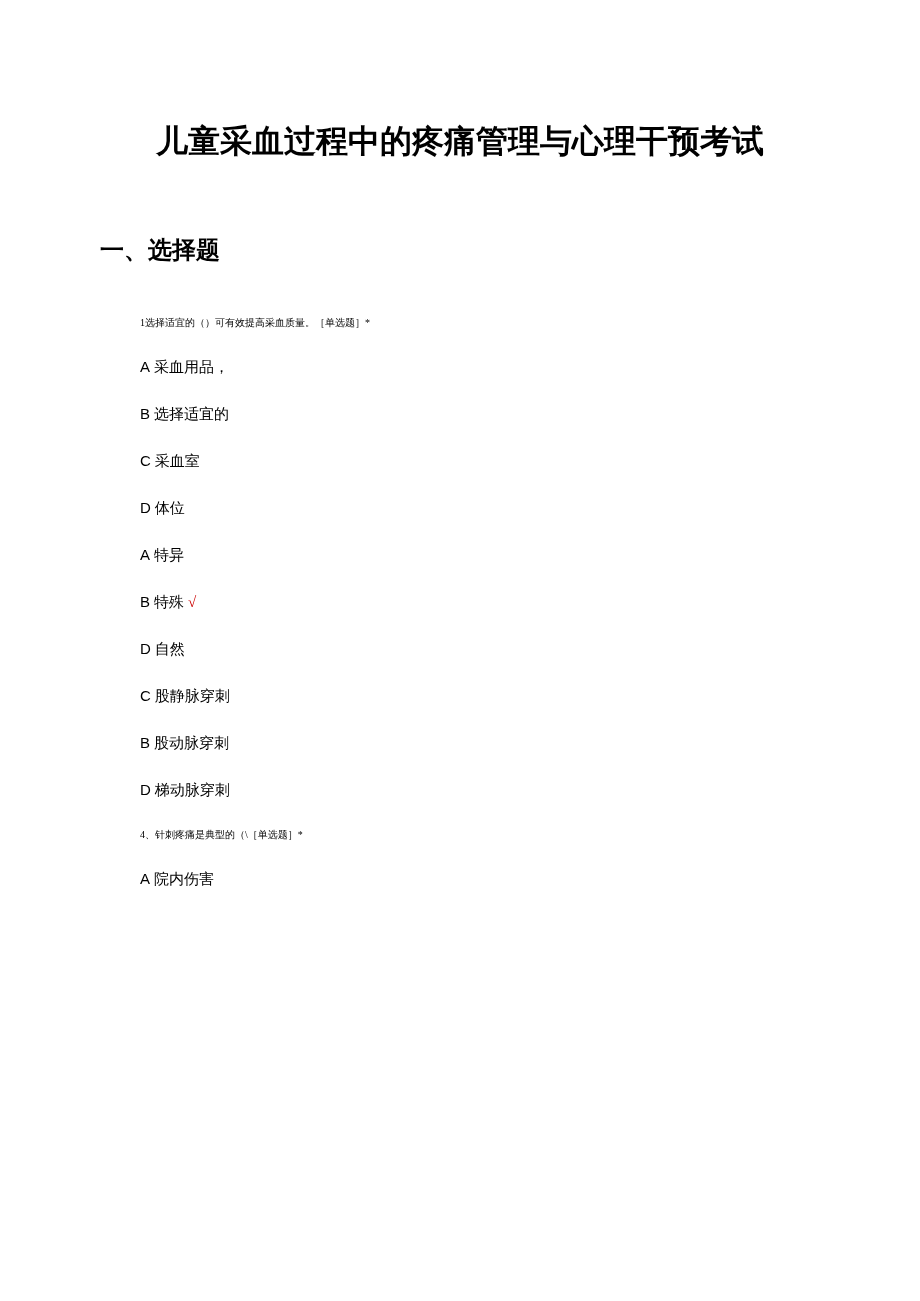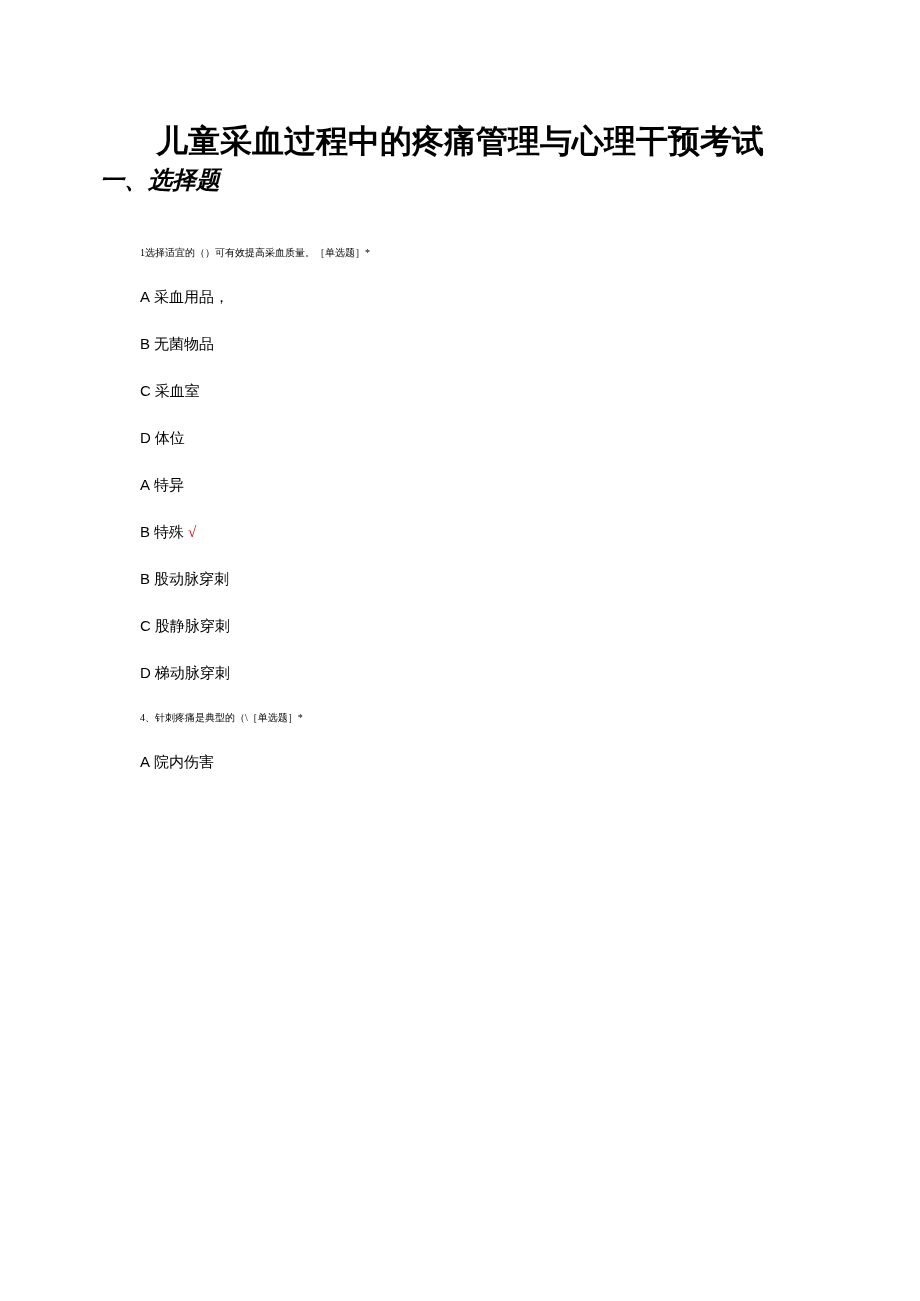--- a/index.html
+++ b/index.html
@@ -12,28 +12,28 @@
       height: 1301px;
       background: #ffffff;
       font-family: "SimSun", "宋体", serif;
       color: #000000;
       padding: 120px 100px 80px 100px;
     }
     .title {
       font-size: 32px;
       font-weight: bold;
       text-align: center;
+      margin-bottom: 70px;
       font-family: "SimHei", "黑体", sans-serif;
     }
     .section-heading {
       font-size: 24px;
       font-weight: bold;
       margin-bottom: 50px;
       font-family: "SimHei", "黑体", sans-serif;
-      font-style: italic;
     }
     .question-group {
       margin-left: 40px;
     }
     .question-text {
       font-size: 10px;
       margin-bottom: 28px;
       font-family: "SimSun", "宋体", serif;
     }
     .option {
@@ -60,29 +60,30 @@
 <h1 class="title">儿童采血过程中的疼痛管理与心理干预考试</h1>
 
 <h2 class="section-heading">一、选择题</h2>
 
 <div class="question-group">
 
   <div class="question-text">
     <span>1</span><span>选择适宜的（）可有效提高采血质量。［单选题］*</span>
   </div>
   <div class="option"><span class="option-label">A</span><span class="option-text">采血用品，</span></div>
-  <div class="option"><span class="option-label">B</span><span class="option-text">无菌物品</span></div>
+  <div class="option"><span class="option-label">B</span><span class="option-text">选择适宜的</span></div>
   <div class="option"><span class="option-label">C</span><span class="option-text">采血室</span></div>
   <div class="option"><span class="option-label">D</span><span class="option-text">体位</span></div>
 
   <div class="option"><span class="option-label">A</span><span class="option-text">特异</span></div>
   <div class="option"><span class="option-label">B</span><span class="option-text">特殊</span><span class="correct-mark">√</span></div>
+  <div class="option"><span class="option-label">D</span><span class="option-text">自然</span></div>
 
+  <div class="option"><span class="option-label">C</span><span class="option-text">股静脉穿刺</span></div>
   <div class="option"><span class="option-label">B</span><span class="option-text">股动脉穿刺</span></div>
-  <div class="option"><span class="option-label">C</span><span class="option-text">股静脉穿刺</span></div>
   <div class="option"><span class="option-label">D</span><span class="option-text">梯动脉穿刺</span></div>
 
   <div class="question-text">
     <span>4、</span><span>针刺疼痛是典型的（\［单选题］*</span>
   </div>
   <div class="option"><span class="option-label">A</span><span class="option-text">院内伤害</span></div>
 
 </div>
 
 </body></html>

